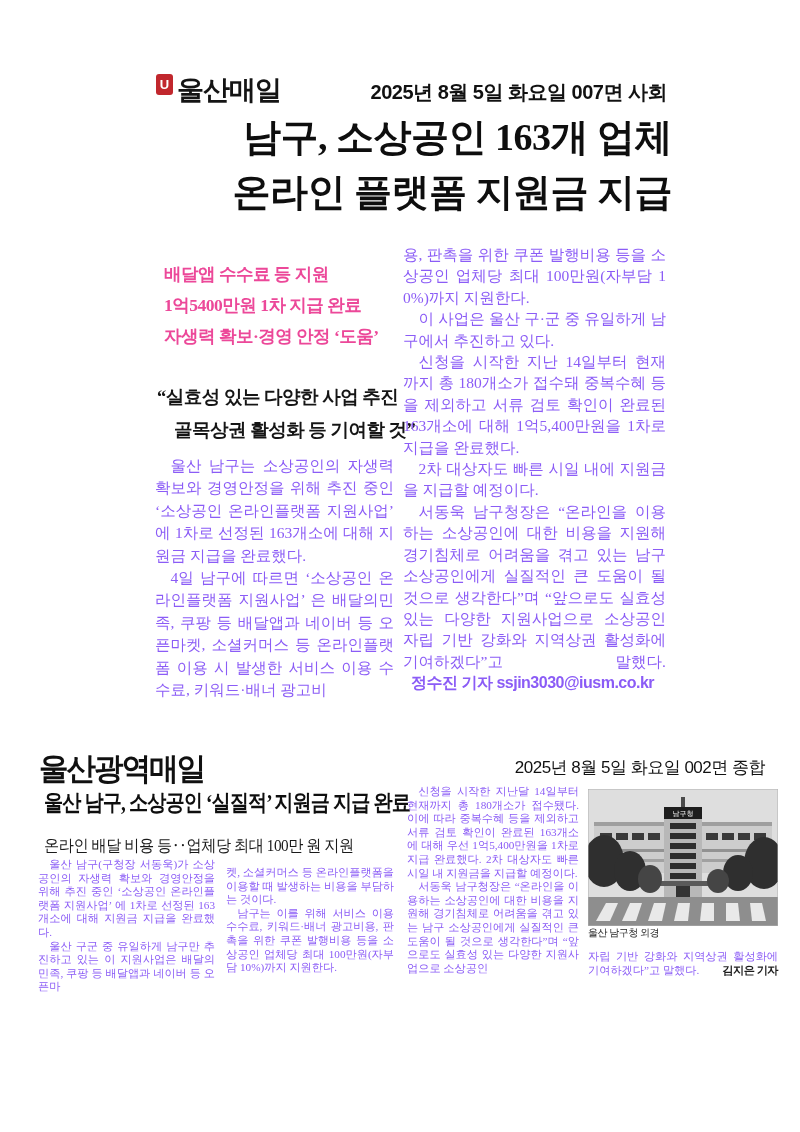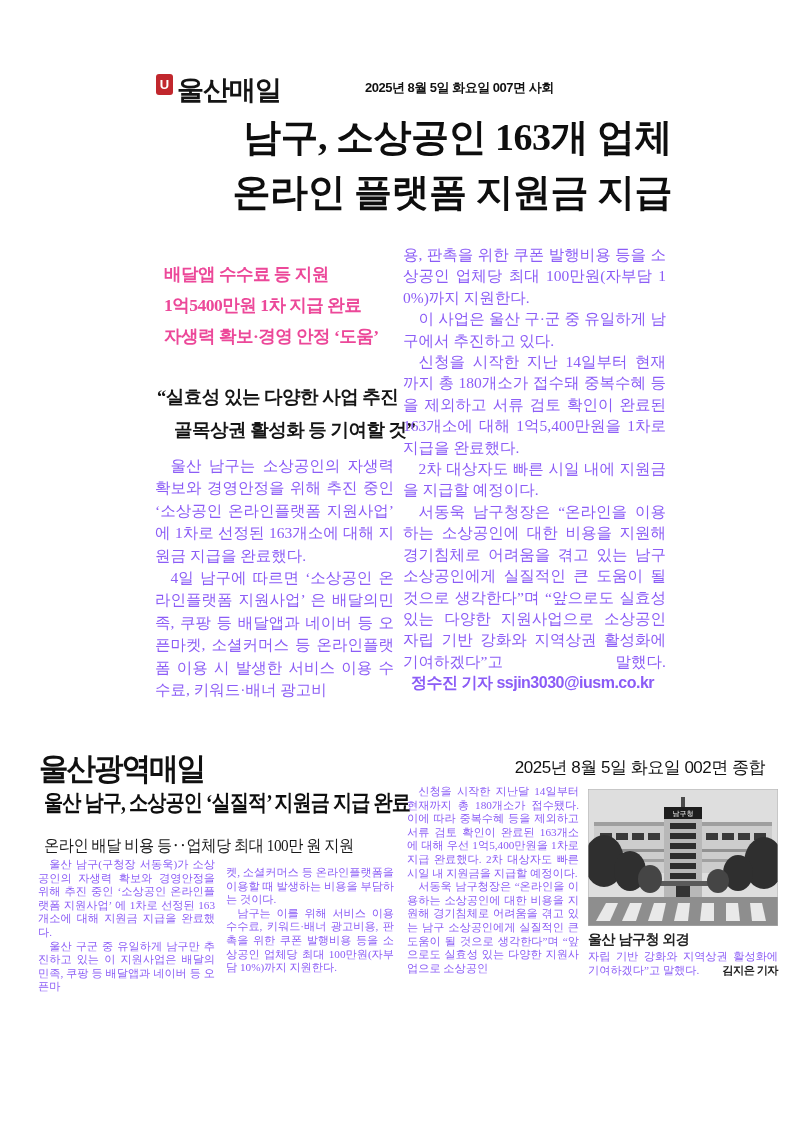--- a/index.html
+++ b/index.html
@@ -21,21 +21,21 @@
     background:#c1272d;border-radius:3px;
     color:#fff;font-weight:bold;font-size:13px;
     display:flex;align-items:center;justify-content:center;
   }
   .a1-logo-text{
     left:177px;top:72px;
     font-size:27px;font-weight:800;letter-spacing:-1px;color:#141414;
   }
   .a1-dateline{
     left:365px;top:79px;width:302px;
-    font-size:13px;font-weight:bold;color:#111;
+    font-size:20px;font-weight:bold;text-align:right;color:#111;
     letter-spacing:-0.5px;
   }
   .a1-headline{
     left:157px;top:110px;width:515px;
     font-size:38px;font-weight:bold;line-height:55px;
     letter-spacing:-0.5px;color:#0e0e0e;text-align:right;
   }
   .a1-subhead{
     left:164px;top:259px;
     font-size:17.5px;font-weight:bold;line-height:31px;
@@ -89,23 +89,22 @@
     transform:scaleX(0.92);transform-origin:left;
     white-space:nowrap;
   }
   .a2col{font-size:11.2px;line-height:13.6px;}
   .a2-col1{left:38px;top:858px;width:177px;height:120px;}
   .a2-col2{left:226px;top:842px;width:168px;height:125px;margin-top:24px;}
   .a2-col3{left:407px;top:785px;width:172px;height:200px;font-family:Liberation Serif, serif;}
   .photo-figure{left:588px;top:789px;width:190px;}
   .photo-frame{width:190px;height:137px;display:block;}
   .photo-caption{
-    margin-top:5px;
     font-family:"Liberation Sans", sans-serif;
-    font-size:14px;font-weight:bold;color:#222;letter-spacing:-0.5px;
+    font-size:10px;font-weight:normal;color:#222;letter-spacing:-0.5px;
   }
   .a2-tail{left:588px;top:950px;width:190px;height:30px;}
   .reporter2{
     position:absolute;right:0;top:13.6px;
     font-weight:bold;font-size:11.2px;letter-spacing:-0.5px;
   }
 </style>
 </head>
 <body>
 

